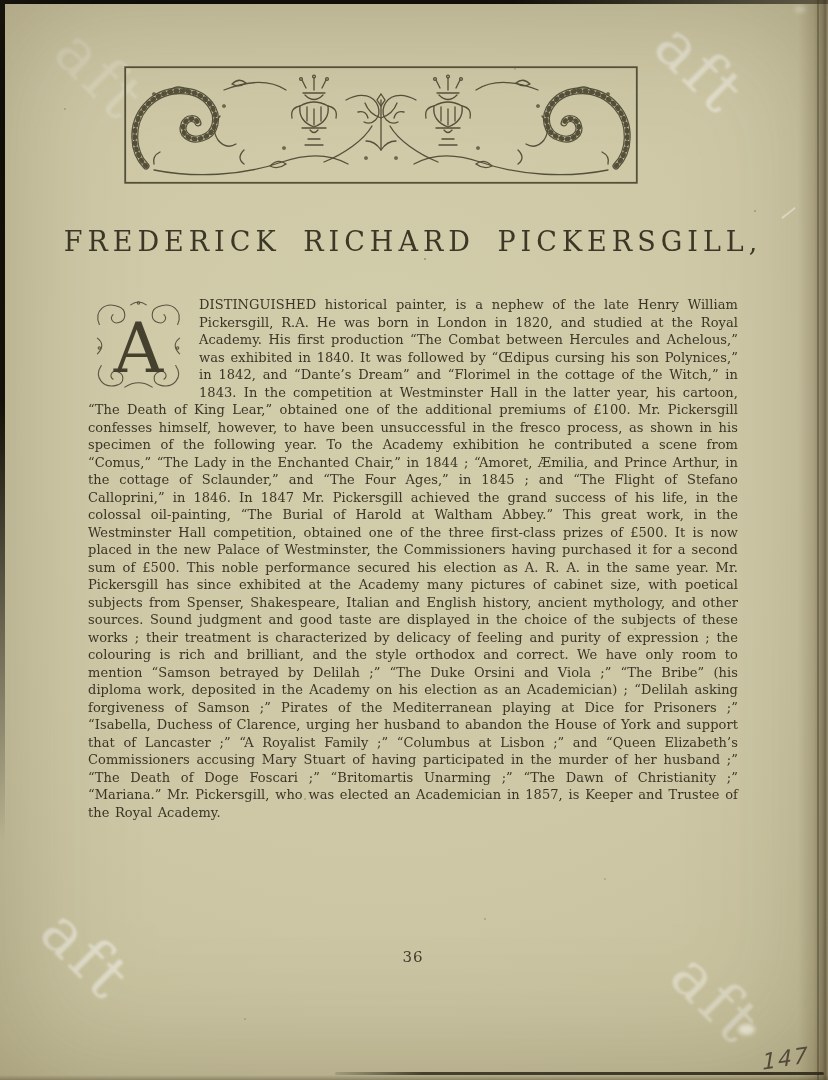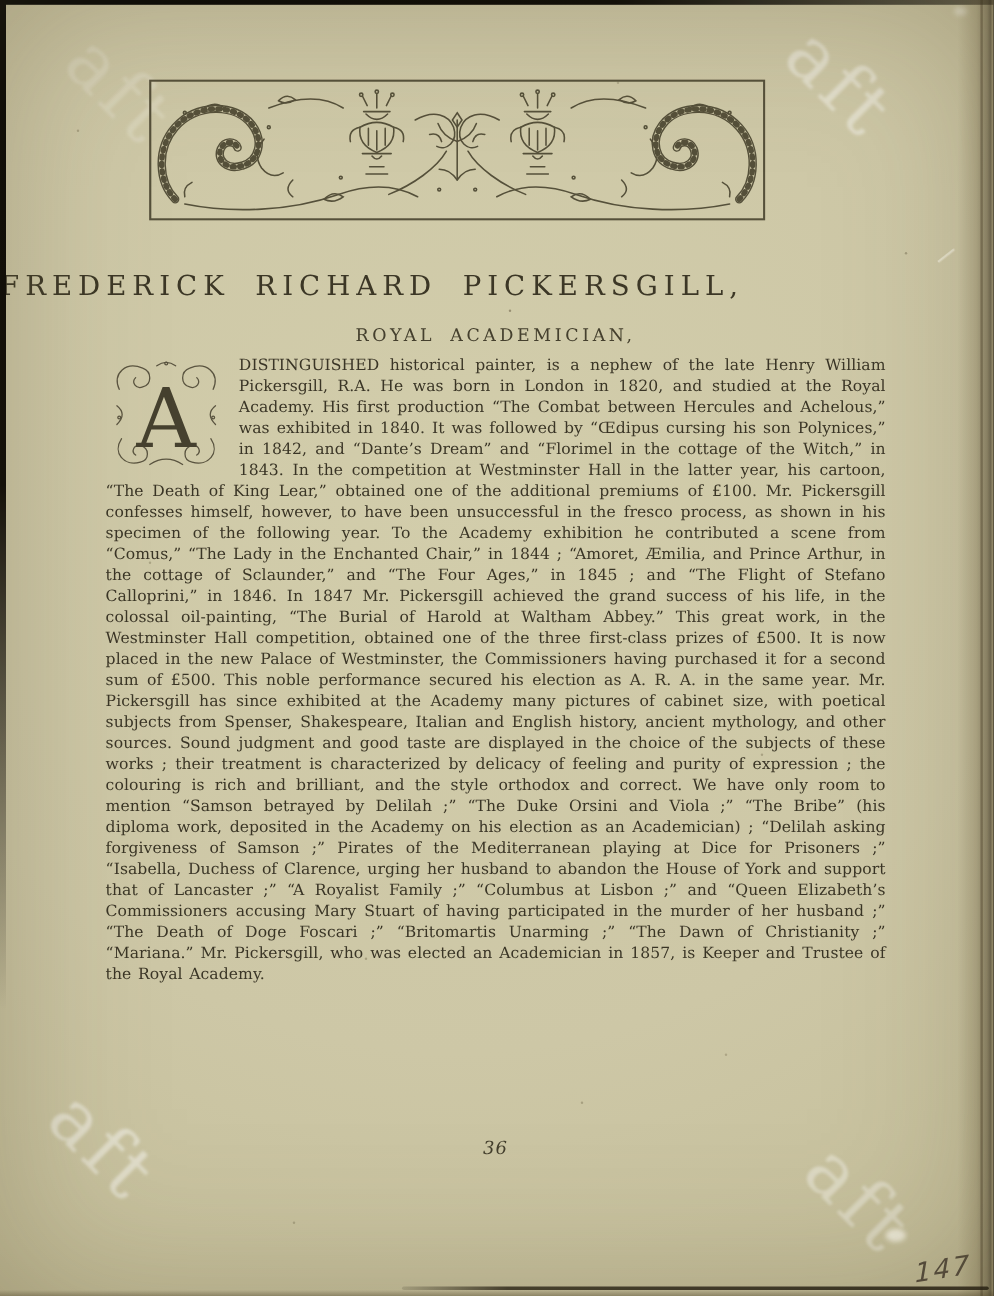--- a/index.html
+++ b/index.html
@@ -29,34 +29,34 @@
   .wm-tl{left:52px;top:38px;opacity:.20;}
   .wm-tr{left:652px;top:32px;opacity:.42;}
   .wm-bl{left:38px;top:918px;opacity:.45;}
   .wm-br{left:668px;top:962px;opacity:.38;}
 
   
   .headpiece{position:absolute;left:124px;top:66px;width:514px;height:118px;}
   .headpiece svg{display:block;width:100%;height:100%;}
 
   
-  .title{position:absolute;left:0;top:226px;width:826px;
-      font-size:23px;letter-spacing:5px;word-spacing:9px;color:#3c3726;}
+  .title{position:absolute;left:0;top:226px;width:826px;text-align:center;
+      font-size:27px;letter-spacing:5px;word-spacing:9px;color:#3c3726;}
   .subtitle{position:absolute;left:0;top:272px;width:826px;text-align:center;
       font-size:14.5px;letter-spacing:3px;word-spacing:5px;color:#45402e;}
 
   
   .textblock{position:absolute;left:88px;top:296px;width:650px;color:#3a3526;}
   .dropcap{float:left;width:101px;height:92px;margin:3px 10px 2px 0;}
   .dropcap svg{display:block;width:100%;height:100%;}
   .bodytext{margin:0;text-align:justify;font-size:13px;line-height:17.5px;
       word-spacing:.10em;letter-spacing:.005em;}
 
   .pagenum{position:absolute;left:0;top:948px;width:826px;text-align:center;
-      font-size:15px;letter-spacing:1px;color:#433e2c;font-style:italic;}
+      font-size:15px;letter-spacing:1px;color:#433e2c;}
 
   .pencil{position:absolute;left:762px;top:1046px;font-size:22px;color:#453c31;
       font-family:"DejaVu Sans",sans-serif;font-style:italic;letter-spacing:2px;
       transform:rotate(-9deg) skewX(-8deg);opacity:.9;}
 
   
   .freckles{position:absolute;left:424px;top:258px;width:2px;height:2px;border-radius:50%;
       background:rgba(84,74,48,.45);
       box-shadow:136px 42px 0 rgba(84,74,48,.40), -120px 540px 0 rgba(84,74,48,.32),
       210px 370px 0 rgba(84,74,48,.30), -300px 210px 0 rgba(84,74,48,.28),
@@ -123,21 +123,20 @@
 
         <path d="M257 34 V84"></path>
         <path d="M257 52 q-12 -4 -16 -15 M257 52 q12 -4 16 -15"></path>
         <path d="M257 84 q-6 -9 -15 -9 M257 84 q6 -9 15 -9"></path>
         <path d="M257 28 l4 6 -4 6 -4 -6 z"></path>
       </g>
     </svg>
   </div>
 
   <div class="title">FREDERICK RICHARD PICKERSGILL,</div>
-  <div class="subtitle">ROYAL ACADEMICIAN,</div>
 
   <div class="textblock">
     <div class="dropcap">
       <svg viewBox="0 0 100 94">
         <g fill="none" stroke="#5a5440" stroke-width="1.1" stroke-linecap="round">
           <path d="M10 26 C 4 12, 16 2, 30 8 C 38 11, 38 22, 30 24 C 24 26, 20 20, 24 16"></path>
           <path d="M90 26 C 96 12, 84 2, 70 8 C 62 11, 62 22, 70 24 C 76 26, 80 20, 76 16"></path>
           <path d="M12 68 C 4 80, 14 92, 28 88 C 36 86, 36 76, 28 74 C 22 73, 20 79, 24 82"></path>
           <path d="M88 68 C 96 80, 86 92, 72 88 C 64 86, 64 76, 72 74 C 78 73, 80 79, 76 82"></path>
           <path d="M8 40 q9 7 0 16 M92 40 q-9 7 0 16"></path>

